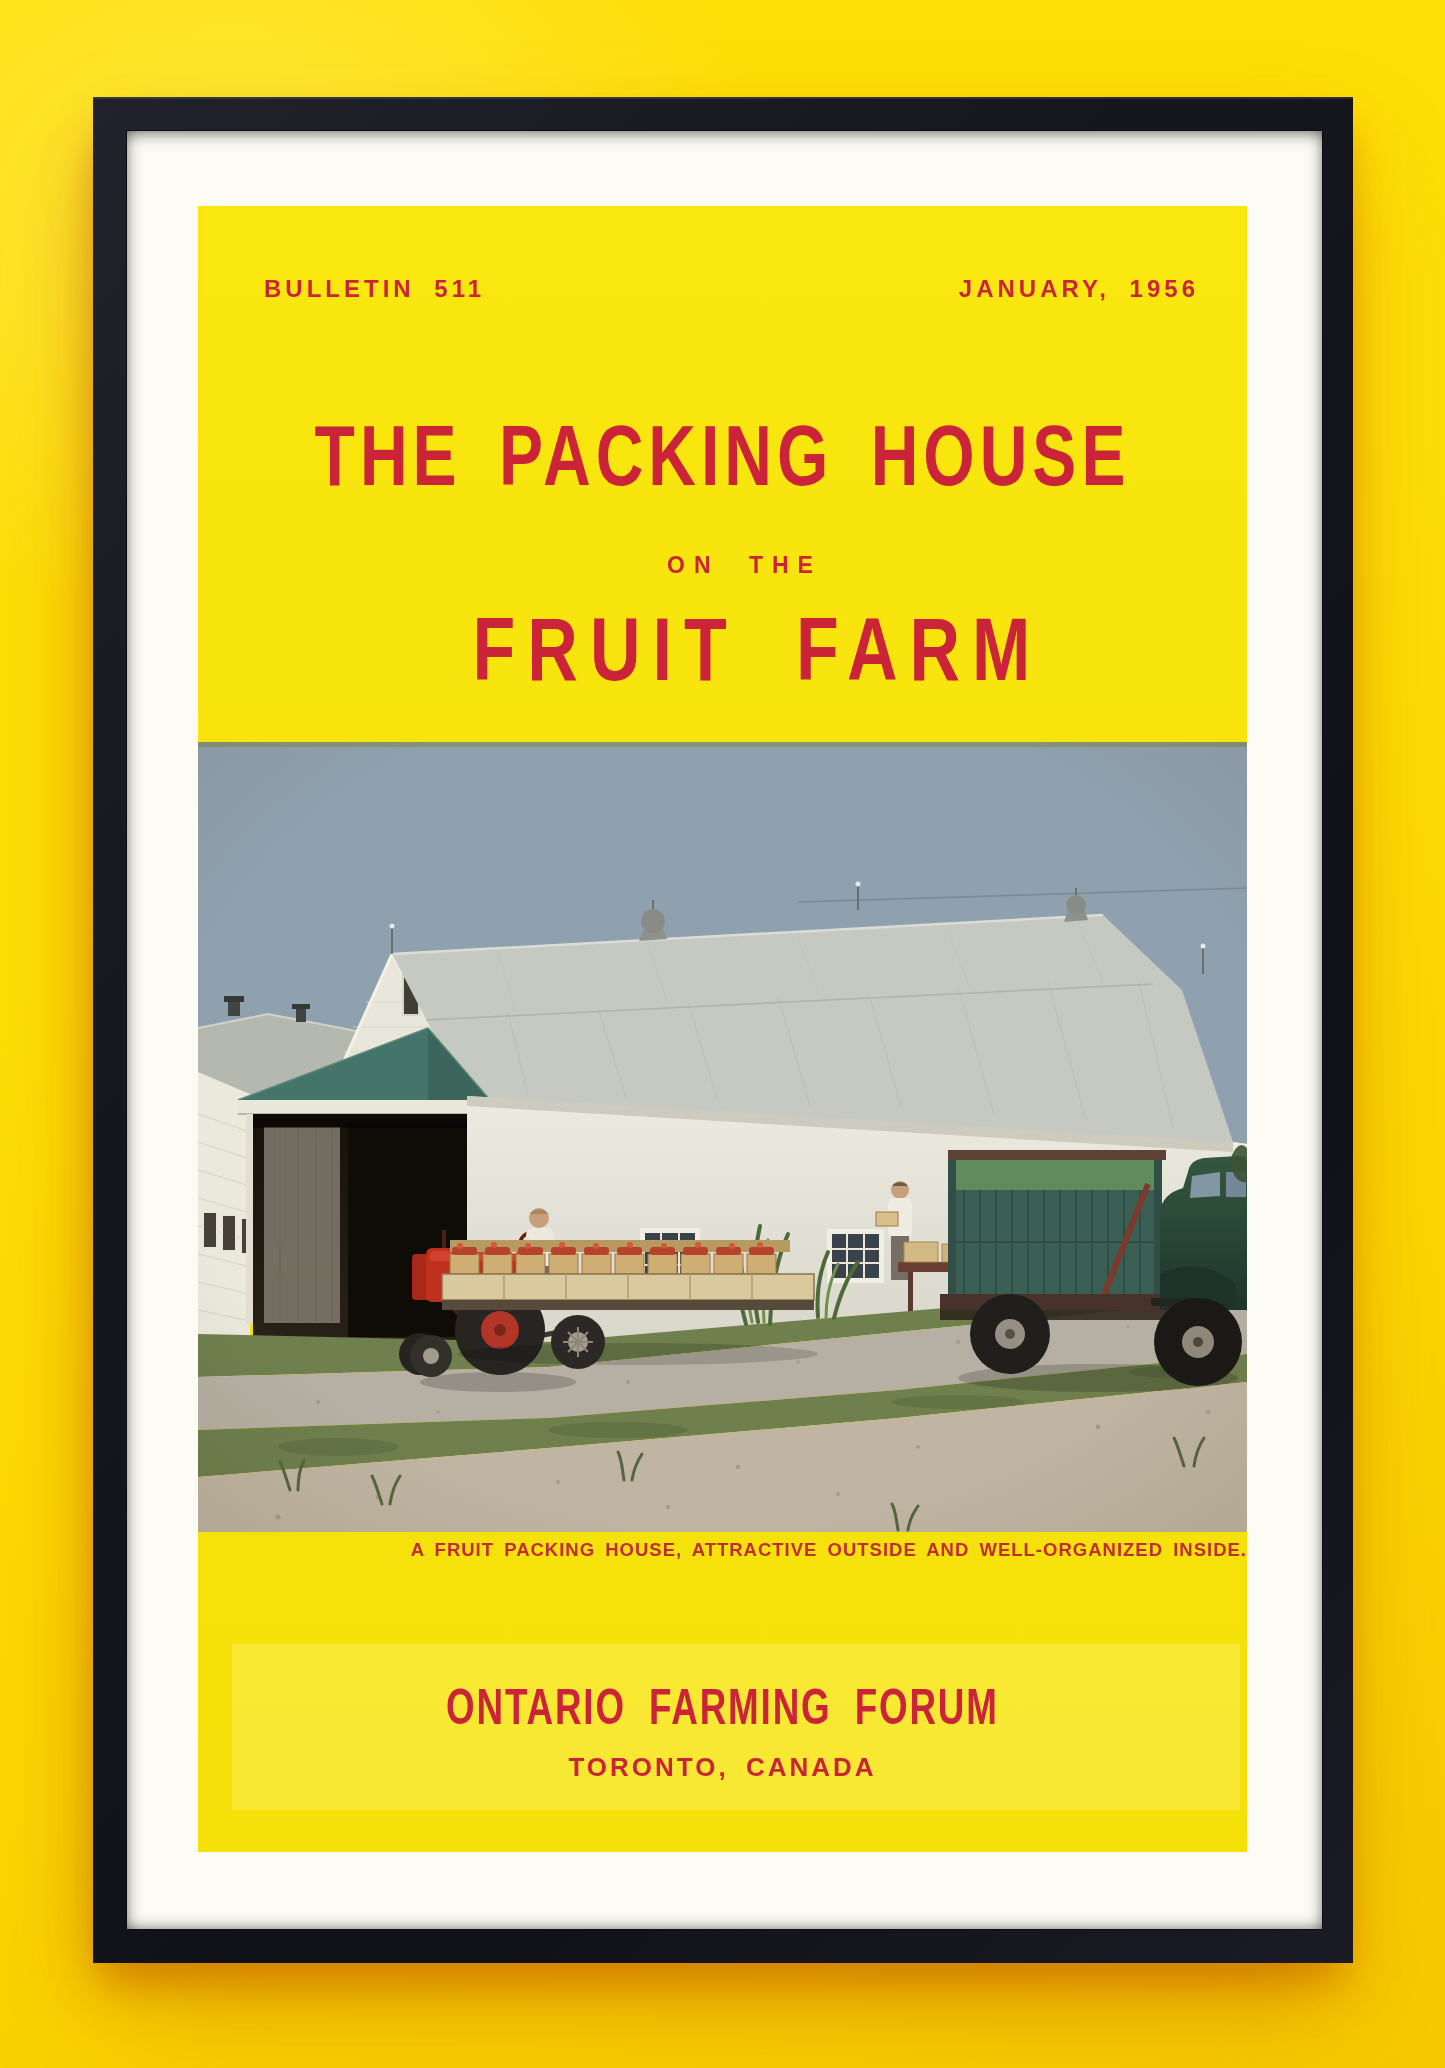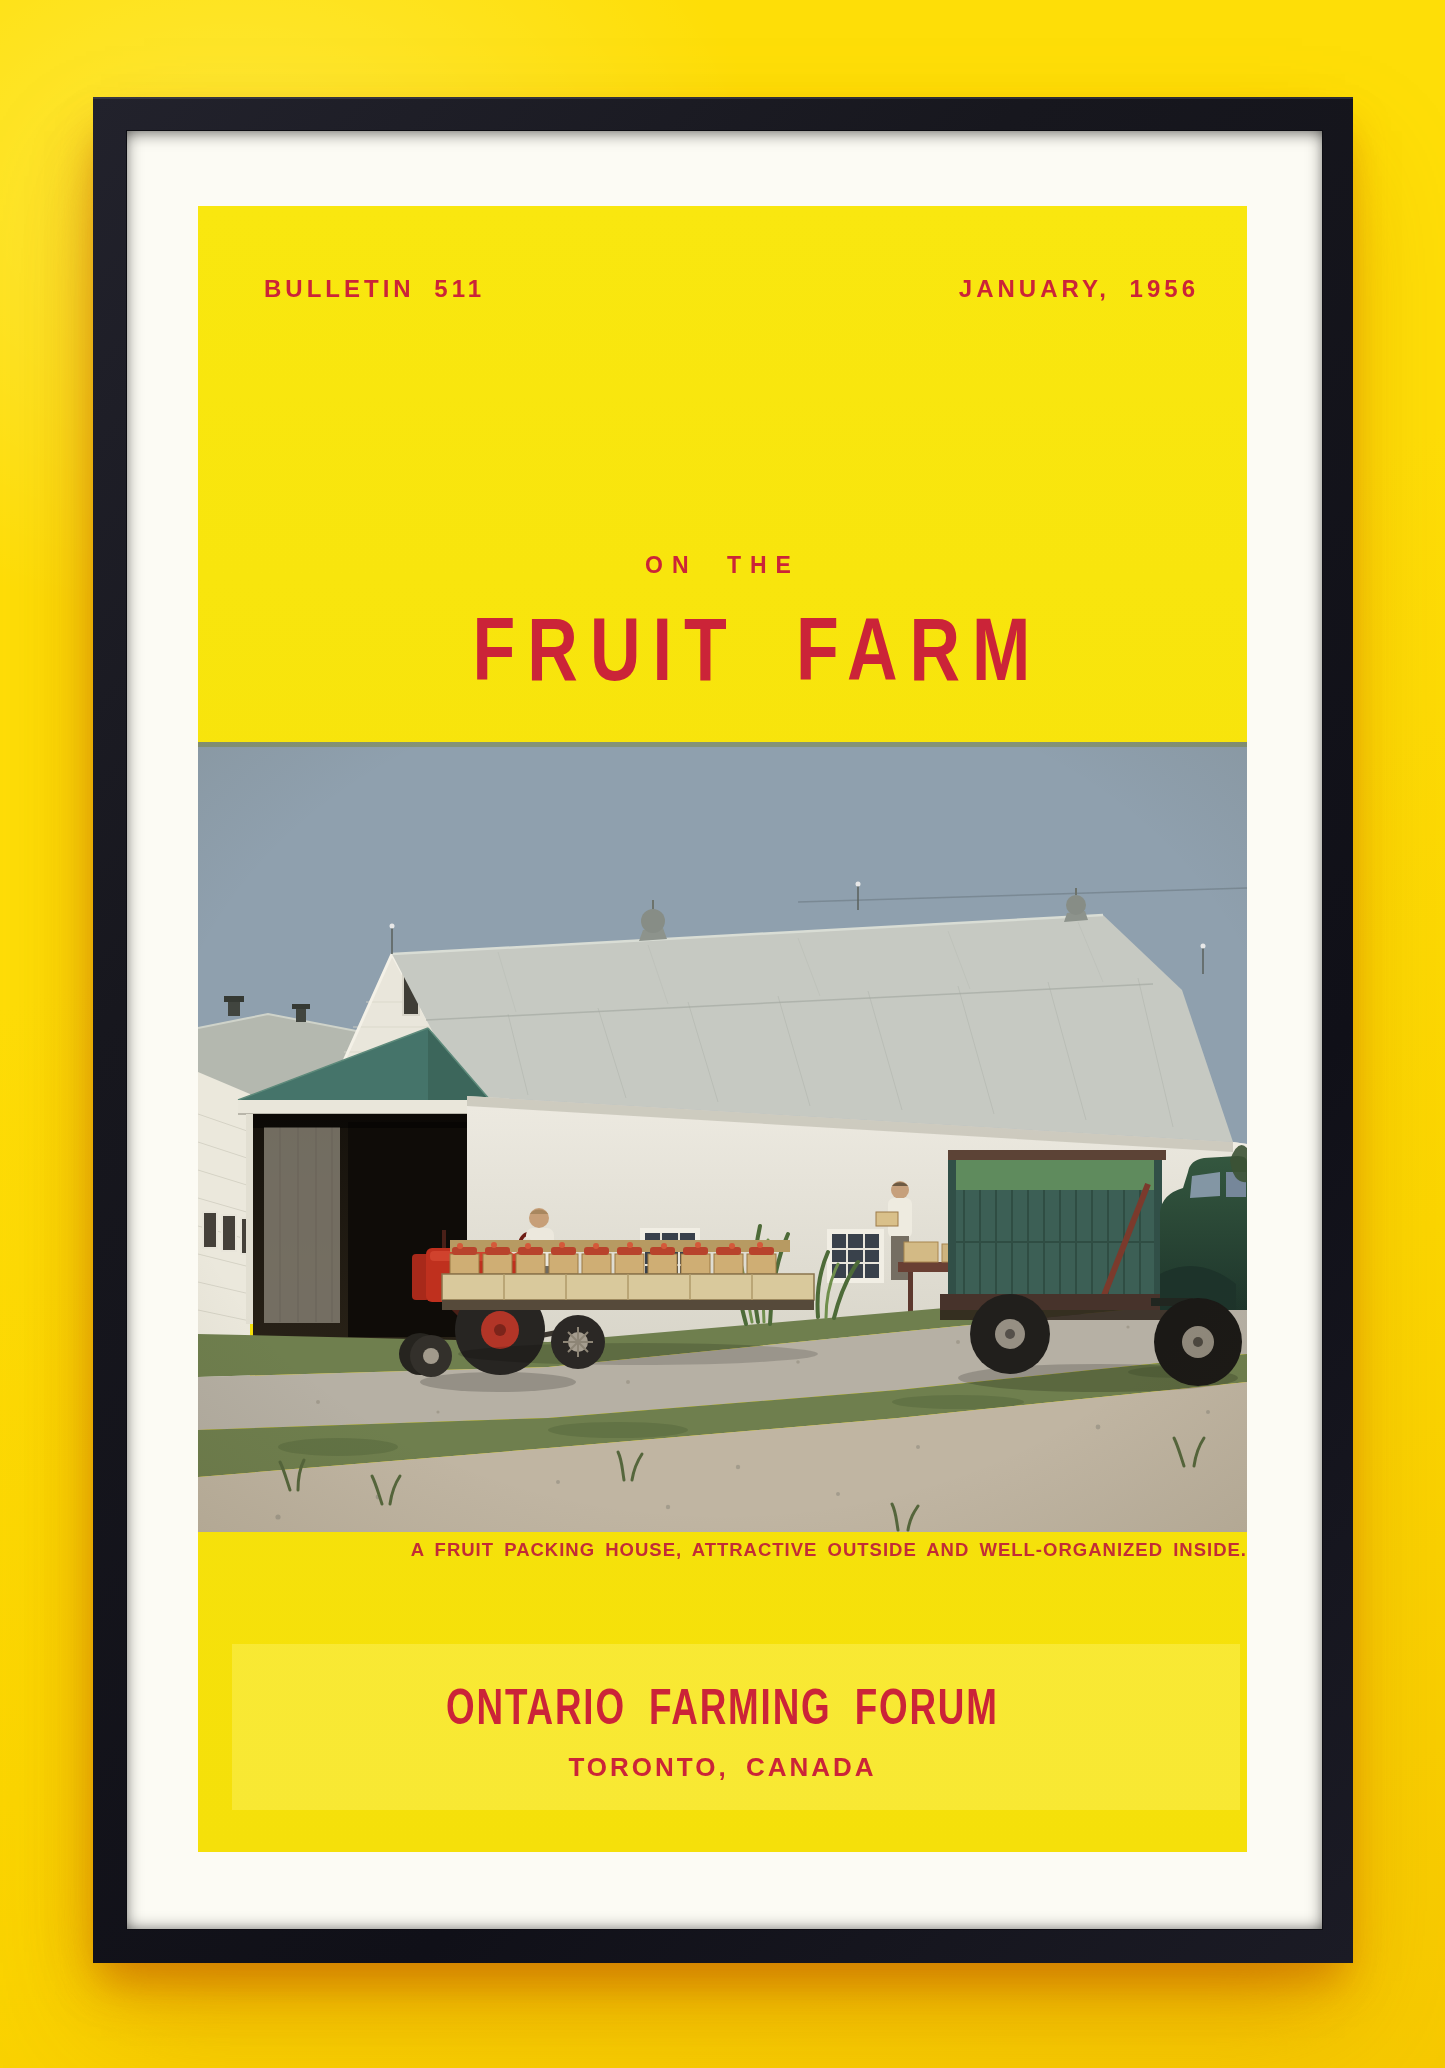--- a/index.html
+++ b/index.html
@@ -44,21 +44,21 @@
   .hdr.right{right:48px;}
   .big-title{
     position:absolute;left:0;width:100%;text-align:center;
     font-weight:700;white-space:nowrap;line-height:70px;
   }
   .t1{top:215px;font-size:66px;letter-spacing:5px;word-spacing:14px;}
   .t3{top:408px;font-size:70px;letter-spacing:12px;word-spacing:26px;margin-left:35px;}
   .stretchY{display:inline-block;transform:scaleY(1.28);transform-origin:50% 50%;}
   .on-the{
     position:absolute;top:347px;left:0;width:100%;text-align:center;
-    font-size:23px;font-weight:700;letter-spacing:9px;word-spacing:14px;line-height:24px;white-space:nowrap;
+    font-size:23px;font-weight:700;letter-spacing:9px;word-spacing:14px;line-height:24px;white-space:nowrap;padding-left:22px;
   }
   .photo{position:absolute;top:536px;left:0;width:1049px;height:790px;display:block;}
   .caption{
     position:absolute;top:1333px;left:0;width:100%;text-align:right;
     font-size:18.5px;font-weight:700;letter-spacing:1px;word-spacing:4px;line-height:22px;
     color:var(--caption-red,#c22c36);white-space:nowrap;
   }
   .patch{
     position:absolute;top:1438px;left:34px;width:1008px;height:166px;
     background:rgba(255,252,150,.30);
@@ -85,20 +85,21 @@
 </head>
 <body>
 
 <div class="frame">
   <div class="mat">
     <div class="panel">
 
       <div class="hdr left red">BULLETIN 511</div>
       <div class="hdr right red">JANUARY, 1956</div>
 
+      <div class="big-title t1 red"><span class="stretchY">THE PACKING HOUSE</span></div>
       <div class="on-the red">ON THE</div>
       <div class="big-title t3 red"><span class="stretchY">FRUIT FARM</span></div>
 
       <svg class="photo" viewBox="0 0 1049 790" xmlns="http://www.w3.org/2000/svg">
         <defs>
           <linearGradient id="skyG" x1="0" y1="0" x2="0" y2="1">
             <stop offset="0" stop-color="#97a6b2"></stop>
               <stop offset="1" stop-color="#8292a2"></stop>
           </linearGradient>
           <linearGradient id="roofG" x1="0" y1="0" x2="0.25" y2="1">

